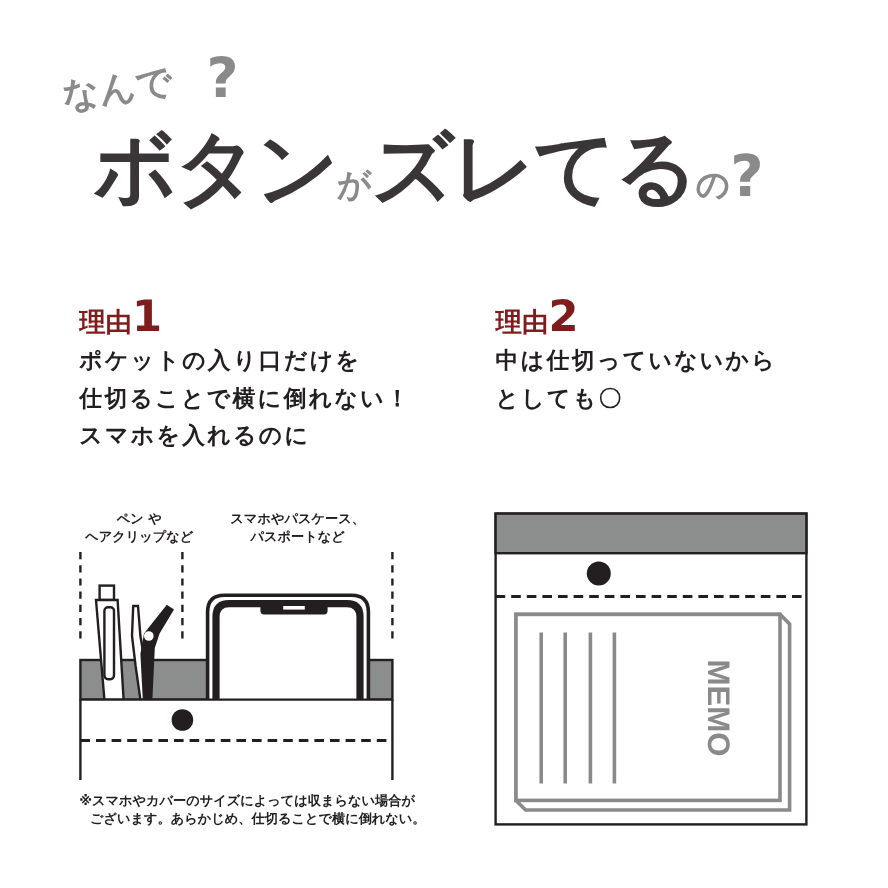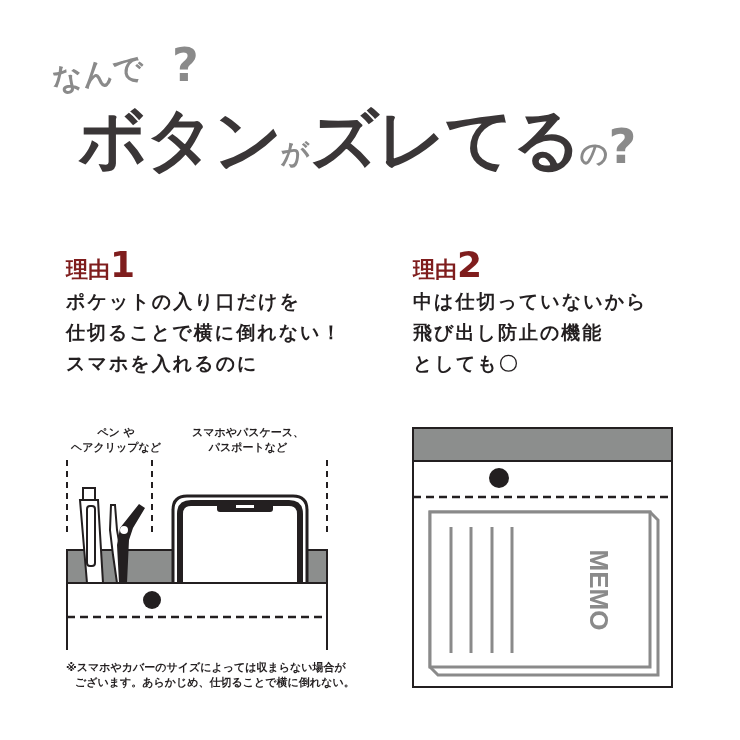--- a/index.html
+++ b/index.html
@@ -32,21 +32,20 @@
   <div>ポケットの入り口だけを</div>
   <div>仕切ることで横に倒れない！</div>
   <div>スマホを入れるのに</div>
 </div>
 
 <div class="abs reason-label" style="left:413px;top:244px;">
   <span>理由</span><span class="num">2</span>
 </div>
 <div class="abs reason-text" style="left:413px;top:286px;">
   <div>中は仕切っていないから</div>
-  <div>飛び出し防止の機能</div>
   <div>としても〇</div>
 </div>
 
 <div class="abs caption" style="left:66px;top:425px;width:100px;">
   <div>ペン や</div>
   <div>ヘアクリップなど</div>
 </div>
 <div class="abs caption" style="left:178px;top:425px;width:140px;">
   <div>スマホやパスケース、</div>
   <div>パスポートなど</div>

